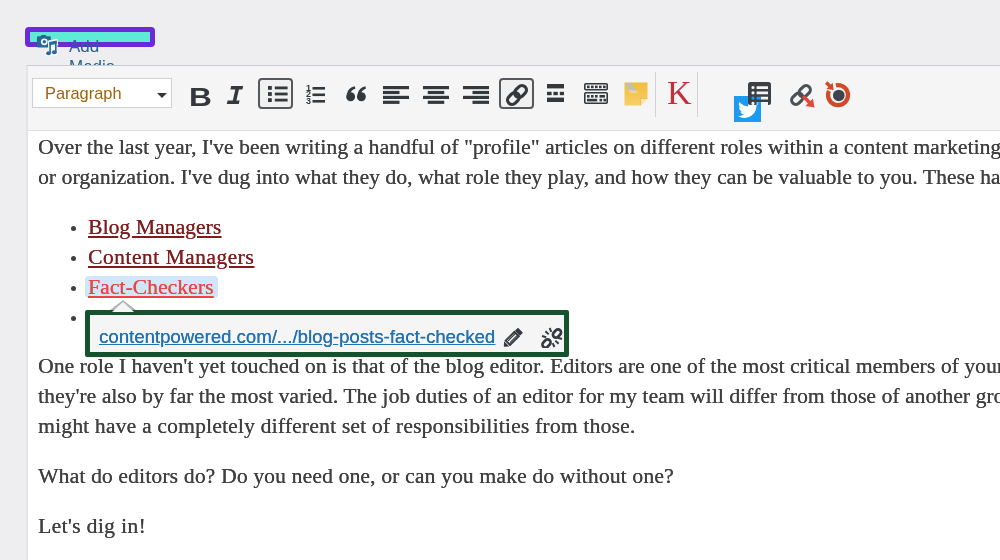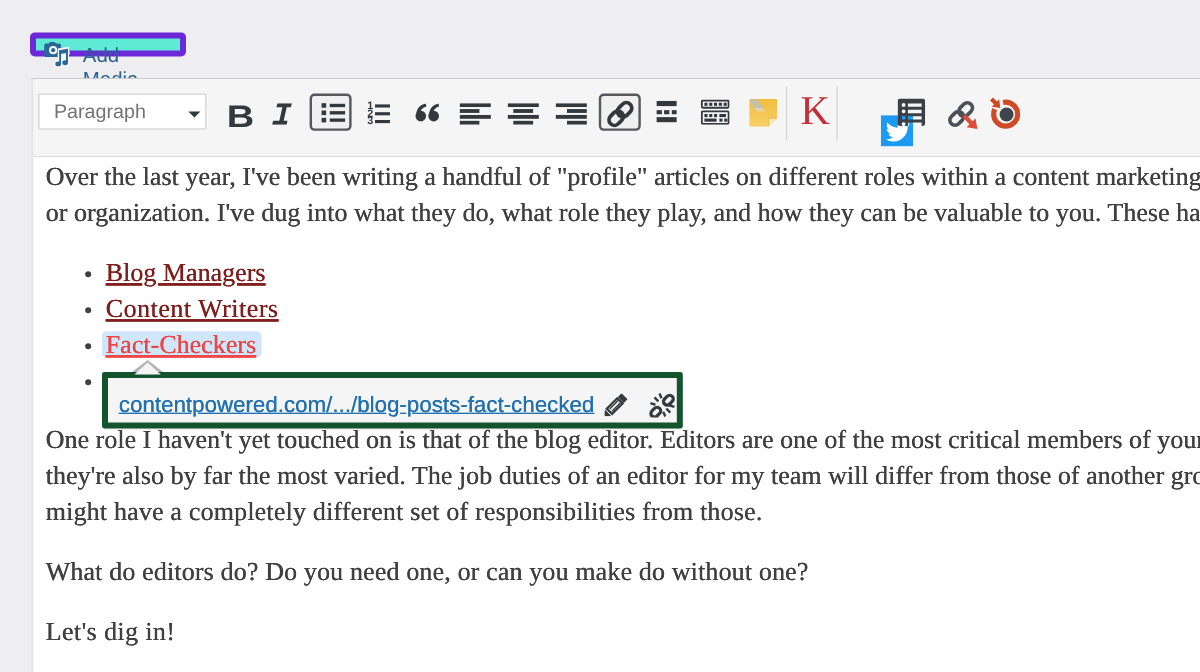--- a/index.html
+++ b/index.html
@@ -7,21 +7,21 @@
        font-family:"Liberation Sans",sans-serif;}
   #addmedia{position:absolute;left:25px;top:27px;width:130px;height:20px;background:#5eead4;
     border:5px solid #6d28d9;border-radius:4px;box-sizing:border-box;}
   #addmedia .lbl{position:absolute;left:39px;top:5px;font-size:17px;color:#28638f;}
   #panel{position:absolute;left:26px;top:65px;width:1200px;height:600px;background:#fff;
     border-top:1px solid #c9cbd0;border-left:2px solid #e4e4e8;box-sizing:border-box;}
   #toolbar{position:absolute;left:0;top:0;width:100%;height:64px;background:#f5f5f6;}
   
   .tb{position:absolute;}
   #selbox{left:4px;top:12px;width:140px;height:30px;background:#fff;border:1px solid #d0d0d3;box-sizing:border-box;}
-  #selbox .t{position:absolute;left:12px;top:4.5px;font-size:16.4px;color:#737373;}
+  #selbox .t{position:absolute;left:12px;top:4.5px;font-size:16.4px;color:#a16207;}
   #selbox .arr{position:absolute;left:124px;top:14px;width:0;height:0;border-left:5px solid transparent;border-right:5px solid transparent;border-top:5.5px solid #32373c;}
   .btnbox{position:absolute;top:12px;width:35px;height:31px;border:2px solid #55585c;border-radius:4px;background:#f0f0f1;box-sizing:border-box;}
   .icn{position:absolute;}
   #txt{position:absolute;left:0;top:64px;width:1200px;height:500px;background:#fff;
     font-family:"Liberation Serif",serif;font-size:21.6px;line-height:30px;color:#404040;text-shadow:0.25px 0 0 currentColor;letter-spacing:0.05px;}
   .para{position:absolute;left:10px;white-space:nowrap;}
   .li-dot{position:absolute;width:5px;height:5px;border-radius:50%;background:#404040;}
   .li-tx{position:absolute;left:60px;white-space:nowrap;}
   a.lnk{color:#7f1d1d;text-decoration:underline;}
   a.sel{color:#ef4444;}
@@ -218,21 +218,21 @@
         <circle cx="14.7" cy="15.3" r="5.4" fill="#3f454c"></circle>
       </svg>
     </div>
 
     <div id="txt">
       <div class="para" style="top:1.8px;">Over the last year, I've been writing a handful of "profile" articles on different roles within a content marketing<br>or organization. I've dug into what they do, what role they play, and how they can be valuable to you. These have</div>
 
       <div class="li-dot" style="left:43px;top:96px;"></div>
       <div class="li-tx" style="top:81.8px;"><a class="lnk" href="#">Blog Managers</a></div>
       <div class="li-dot" style="left:43px;top:126px;"></div>
-      <div class="li-tx" style="top:111.8px;letter-spacing:0.45px;"><a class="lnk" href="#">Content Writers</a></div>
+      <div class="li-tx" style="top:111.8px;letter-spacing:0.45px;"><a class="lnk" href="#">Content Managers</a></div>
       <div class="li-dot" style="left:43px;top:156px;"></div>
       <div id="fhl"></div>
       <div class="li-tx" style="top:141.8px;"><a class="sel lnk" href="#">Fact-Checkers</a></div>
       <div class="li-dot" style="left:43px;top:186px;"></div>
       <div class="li-tx" style="top:173.8px;"><a class="lnk" href="#">Proofreaders</a></div>
 
       <div id="tip">
         <span class="url">contentpowered.com/.../blog-posts-fact-checked</span>
         <svg class="icn" style="left:413px;top:13px" width="21" height="19" viewBox="0 0 21 19">
           <g transform="translate(1.2,13.2) rotate(-45)">

